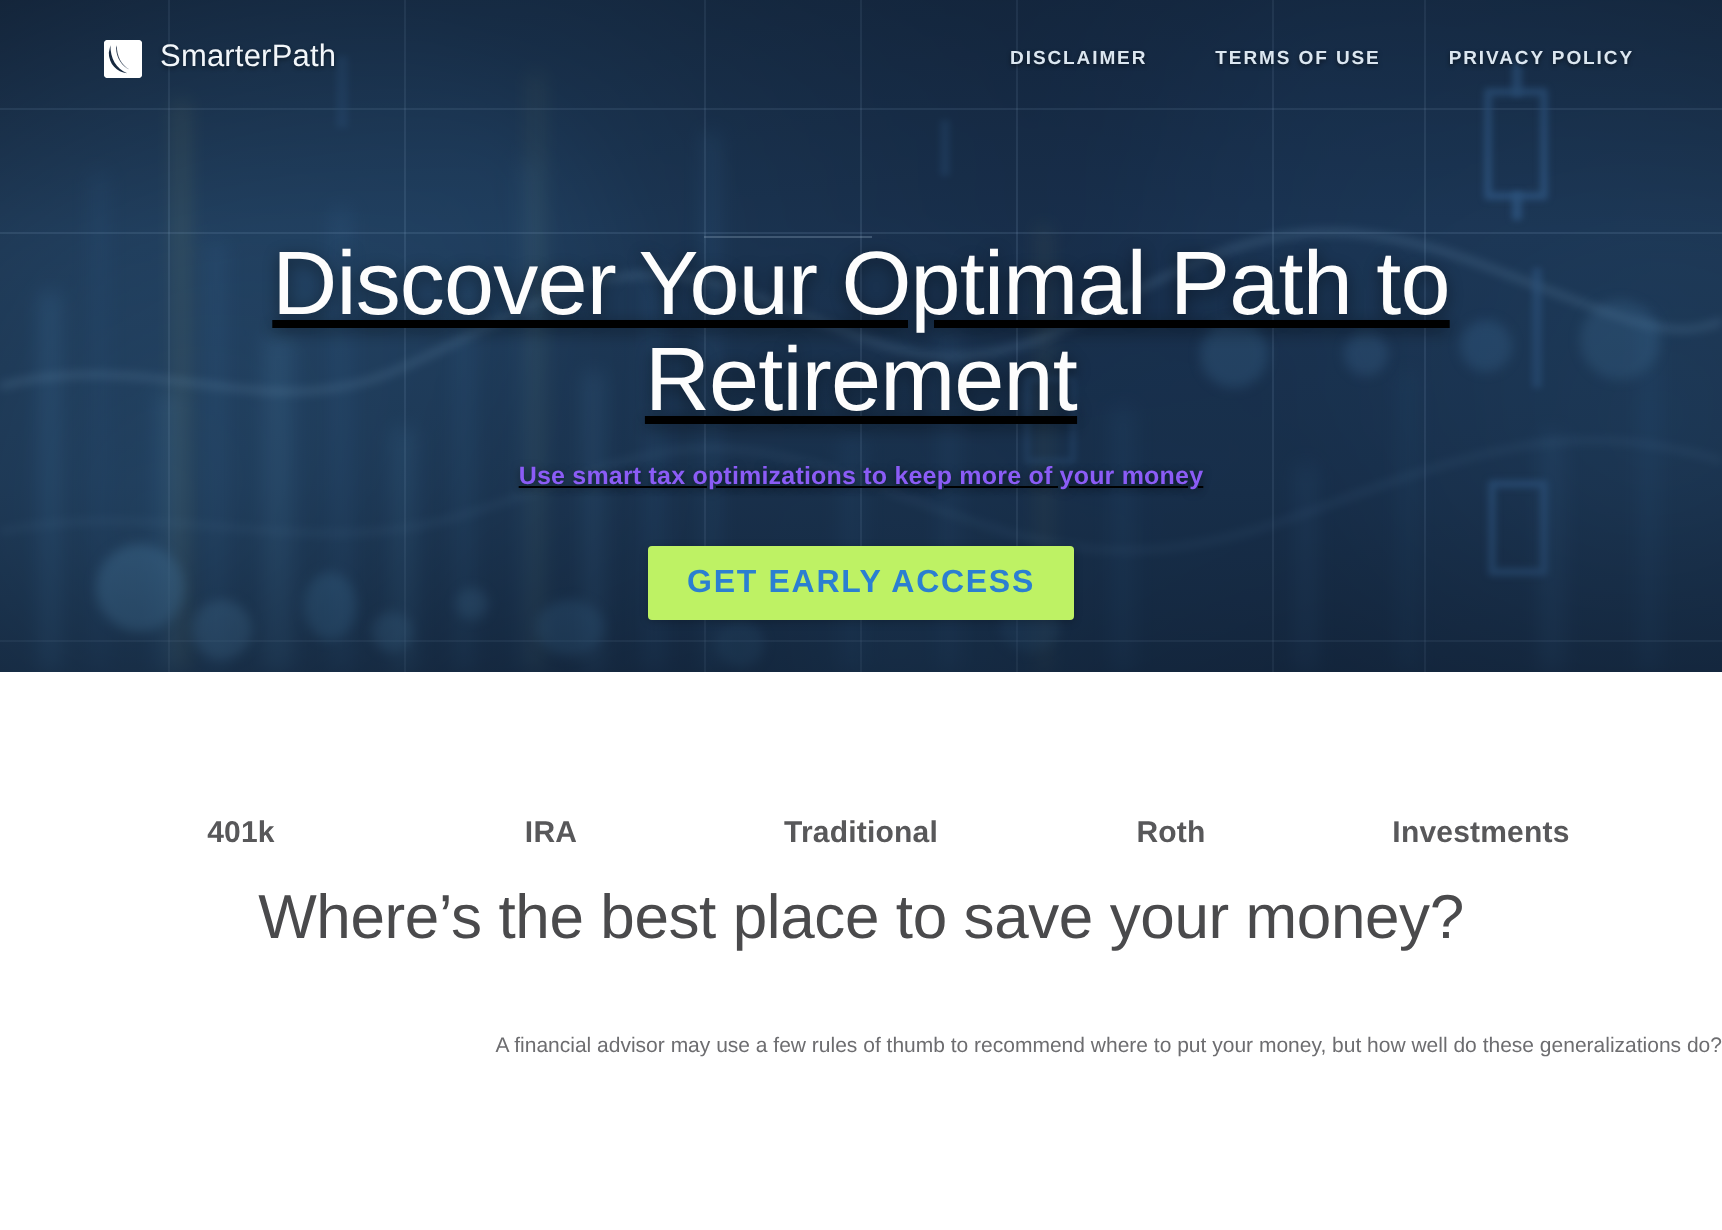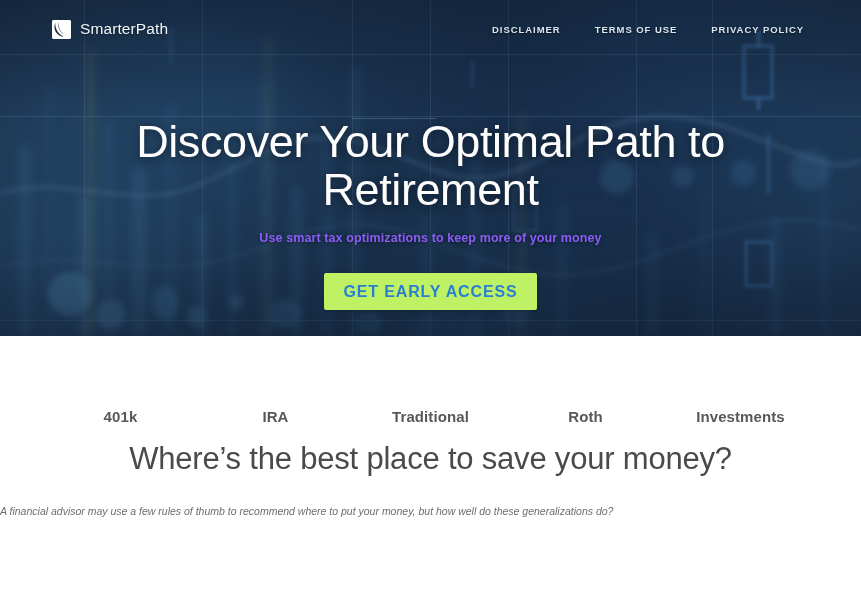--- a/index.html
+++ b/index.html
@@ -54,21 +54,21 @@
   
   .curve { position:absolute; inset:0; filter:blur(2.5px); opacity:.55; }
 
   .hero-dark {
     position:absolute; inset:0;
     background:linear-gradient(180deg, rgba(12,24,40,.42) 0%, rgba(12,24,40,.16) 34%, rgba(12,24,40,.30) 72%, rgba(12,24,40,.52) 100%);
   }
 
   
   .topbar {
-    position:absolute; top:0; left:0; right:13px; height:58px;
+    position:absolute; top:0; left:0; right:0; height:58px;
     display:flex; align-items:center;
     padding:0 44px 0 52px;
     z-index:6;
   }
   .brand { display:flex; align-items:center; gap:9px; cursor:pointer; }
   .brand-mark {
     width:19px; height:19px; background:#fff; border-radius:2px;
     position:relative; overflow:hidden; flex:none;
   }
   .brand-mark svg { display:block; }
@@ -80,21 +80,21 @@
   .nav { margin-left:auto; display:flex; align-items:center; gap:34px; }
   .nav a {
     color:#dbe6f0; font-size:9.5px; font-weight:bold;
     letter-spacing:.95px; text-decoration:none; text-transform:uppercase;
     white-space:nowrap; text-shadow:0 1px 2px rgba(0,0,0,.5);
   }
 
   
   .hero-copy {
     position:absolute; left:0; right:0; top:118px;
-    text-align:center; z-index:6; padding:0 24px;
+    text-align:center; z-index:6; padding:0 24px;text-decoration:underline;
   }
   .hero-title {
     color:#fdfdfd;
     font-size:45px; line-height:1.06; font-weight:300;
     letter-spacing:-.4px;
     font-family:"Liberation Sans", sans-serif;
     text-shadow:0 2px 8px rgba(0,0,0,.45);
   }
   .hero-sub {
     margin-top:18px;
@@ -126,22 +126,22 @@
     color:#58585a; font-size:15px; font-weight:bold;
     letter-spacing:.1px; cursor:pointer;
   }
   .sec-title {
     margin-top:16px; text-align:center;
     color:#4a4a4c; font-size:31px; font-weight:300;
     letter-spacing:-.2px;
     font-family:"Liberation Sans", sans-serif;
   }
   .sec-sub {
-    margin-top:28px; text-align:left;
-    color:#6d6d70; font-size:10.5px; letter-spacing:0;font-style:italic;
+    margin-top:40px; text-align:right;
+    color:#6d6d70; font-size:10.5px; letter-spacing:0;
   }
 </style>
 </head>
 <body>
 
 <div class="page">
 
   <div class="hero">
 
     <div class="hero-bg">

